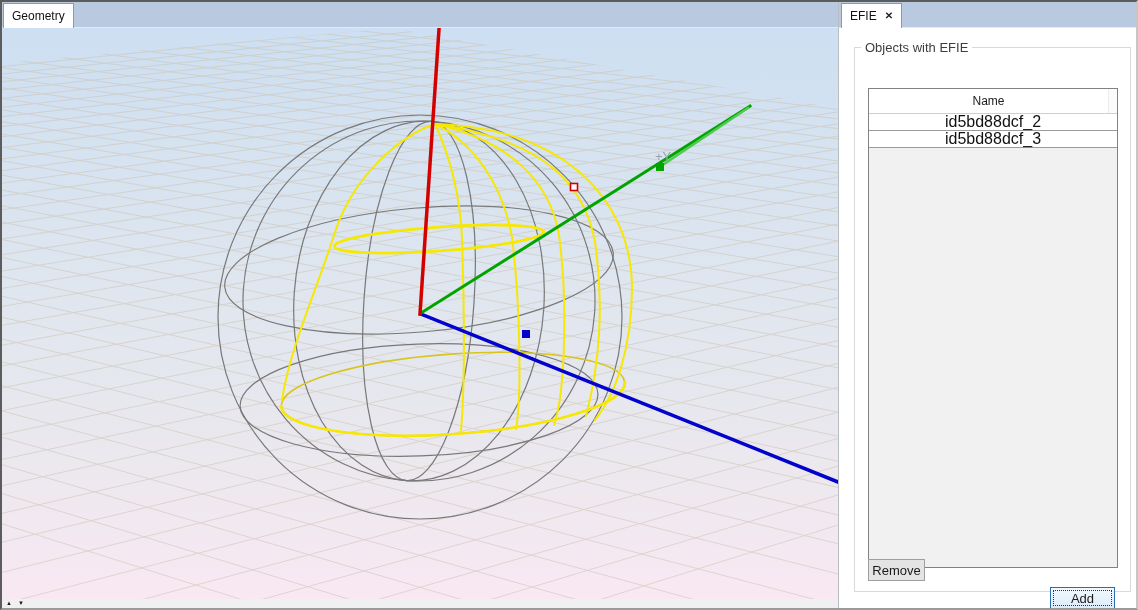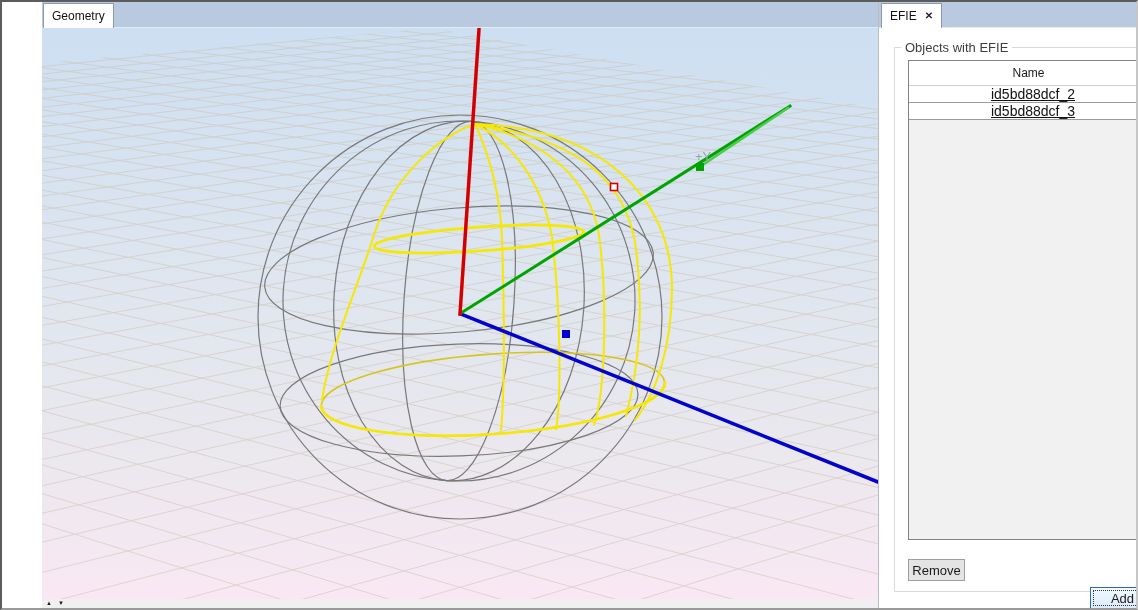--- a/index.html
+++ b/index.html
@@ -1,40 +1,40 @@
 <!DOCTYPE html>
 <html><head>
 <meta charset="utf-8">
 <style>
   html,body{margin:0;padding:0;background:#ffffff;font-family:"Liberation Sans",sans-serif;}
   .window{position:relative;width:1138px;height:610px;box-sizing:border-box;
     border-top:2px solid #5c5c5c;border-left:2px solid #5c5c5c;
     border-right:2px solid #c6c6c6;border-bottom:2px solid #9a9a9a;
-    background:#ffffff;display:flex;overflow:hidden;padding-left:40px;}
+    background:#ffffff;display:flex;overflow:hidden;}
   .left-pane{width:837px;display:flex;flex-direction:column;border-right:1px solid #b9bec4;box-sizing:border-box;}
   .right-pane{flex:1;display:flex;flex-direction:column;background:#bef264;}
   .tabbar{height:26px;background:#b9c9df;display:flex;align-items:flex-end;flex:none;border-bottom:1px solid #e3eaf2;box-sizing:border-box;}
   .tab{background:#ffffff;border:1px solid #8b99a8;border-bottom:none;height:24px;display:flex;align-items:center;
     padding:0 8px;font-size:12px;color:#111;position:relative;top:1px;}
   .tab.geo{margin-left:1px;}
   .tab.efie{margin-left:2px;}
   .tab .close{font-size:10px;font-weight:bold;color:#222;margin-left:8px;line-height:1;}
   .viewport{width:836px;height:571px;flex:none;position:relative;}
   .viewport svg{display:block;}
   .strip{height:9px;background:#f0f0f0;display:flex;align-items:center;padding-left:4px;flex:none;}
   .strip span{font-size:6px;line-height:9px;color:#1a1a1a;margin-right:6px;}
   .panel{flex:1;position:relative;background:#ffffff;}
   .groupbox{position:absolute;left:15px;top:19px;width:277px;height:545px;border:1px solid #d9d9d9;box-sizing:border-box;}
   .legend{position:absolute;top:-8px;left:6px;background:#ffffff;padding:0 4px;font-size:13px;color:#3d3d3d;white-space:nowrap;}
-  .objtable{position:absolute;left:13px;top:12px;width:250px;height:480px;border:1px solid #828282;background:#f1f1f1;box-sizing:border-box;overflow:hidden;}
+  .objtable{position:absolute;left:13px;top:40px;width:250px;height:480px;border:1px solid #828282;background:#f1f1f1;box-sizing:border-box;overflow:hidden;}
   .thead{height:25px;background:#ffffff;border-bottom:1px solid #cfcfcf;display:flex;box-sizing:border-box;}
   .thead .hcell{flex:1;display:flex;align-items:center;justify-content:center;font-size:12px;color:#1a1a1a;}
   .thead .gutter{width:8px;background:#fbfbfb;border-left:1px solid #ececec;}
   .trow{height:17px;background:#ffffff;border-bottom:1px solid #9b9b9b;display:flex;align-items:center;justify-content:center;
-    font-size:14px;color:#111;box-sizing:border-box;text-decoration:underline;}
+    font-size:16px;color:#111;box-sizing:border-box;}
   .btn{position:absolute;top:511px;height:22px;font-size:13px;font-family:"Liberation Sans",sans-serif;color:#1a1a1a;
     display:flex;align-items:center;justify-content:center;cursor:default;box-sizing:border-box;}
   .btn.remove{left:13px;width:57px;background:#e4e4e4;border:1px solid #9f9f9f;}
   .btn.add{left:195px;width:65px;background:linear-gradient(#f2f8fd,#dcecfa);border:1px solid #2a6db5;
     outline:1px dotted #333;outline-offset:-4px;margin-top:28px;}
 </style>
 </head>
 <body>
 
 <div class="window">

